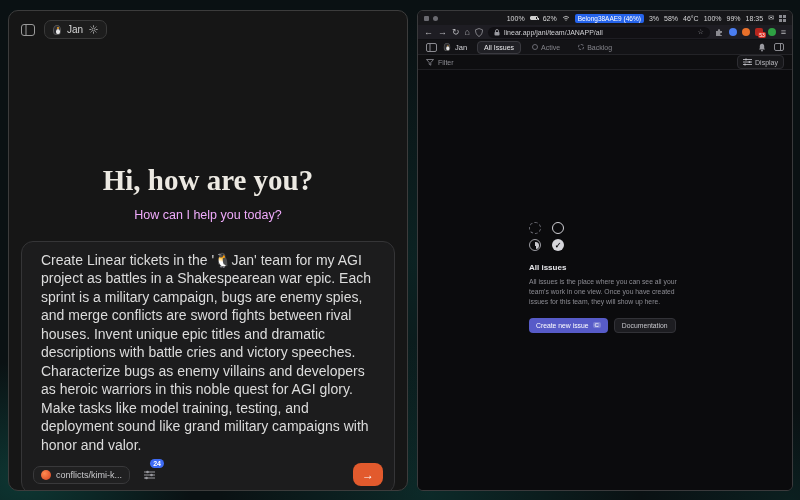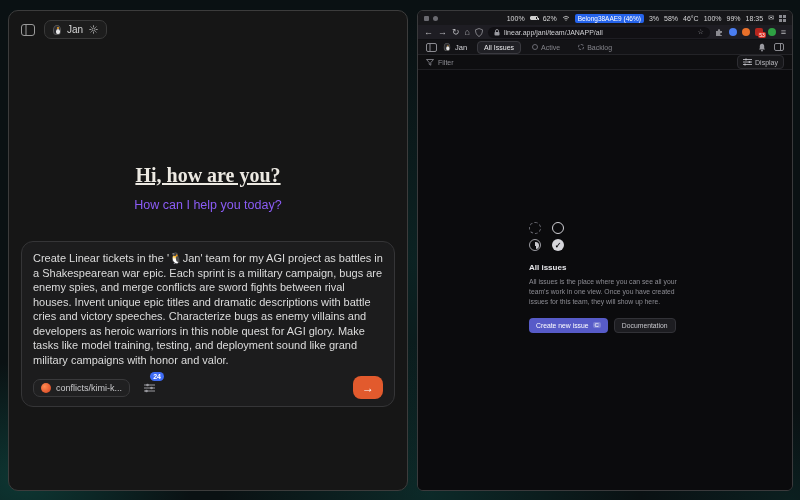--- a/index.html
+++ b/index.html
@@ -20,25 +20,25 @@
   .icon-btn { display:inline-flex; align-items:center; justify-content:center; cursor:pointer; }
   .team-pill { display:flex; align-items:center; gap:6px; border:1px solid #3a3a3a; background:#1d1d1d;
     border-radius:7px; padding:3px 8px; font-size:10px; color:#d8d8d8; cursor:pointer; }
   .penguin { position:relative; width:8px; height:10px; background:#2b2b30; border:1px solid #555;
     border-radius:50% 50% 42% 42%; flex:0 0 auto; }
   .penguin::before { content:""; position:absolute; left:1.5px; top:3px; width:4px; height:5px;
     background:#e8e8e8; border-radius:50% 50% 40% 40%; }
   .penguin::after { content:""; position:absolute; left:2.5px; top:1.5px; width:2.5px; height:1.5px;
     background:#f5a623; border-radius:1px; }
   .jan-center { margin-top:116px; text-align:center; }
-  .jan-center h1 { font-family:"Liberation Serif", serif; font-size:20px; font-weight:600; color:#ece9e2;text-decoration:underline; }
-  .jan-center p { margin-top:11px; font-size:12.5px; color:#8b5cf6; }
+  .jan-center h1 { font-family:"Liberation Serif", serif; font-size:29px; font-weight:600; color:#ece9e2; }
+  .jan-center p { margin-top:11px; font-size:12.5px; color:#f0abfc; }
   .input-card { position:absolute; left:12px; right:12px; top:230px; border:1px solid #353537;
     background:#1c1c1d; border-radius:12px; padding:9px 11px 7px; cursor:text; }
-  .prompt-text { font-size:11px; line-height:1.32; color:#dcdcdc; }
+  .prompt-text { font-size:14px; line-height:1.32; color:#dcdcdc;margin-left:8px; }
   .input-footer { display:flex; align-items:center; gap:12px; margin-top:9px; }
   .model-pill { display:flex; align-items:center; gap:5px; border:1px solid #39393b; border-radius:7px;
     padding:3px 7px; font-size:9px; color:#c9c9cc; background:#202021; cursor:pointer; }
   .model-dot { width:10px; height:10px; border-radius:50%;
     background:radial-gradient(circle at 35% 35%, #ff8a50, #d33f1f); }
   .tools-wrap { position:relative; cursor:pointer; margin-left:2px; }
   .badge { position:absolute; top:-7px; right:-9px; background:#3e6bf4; color:#fff; font-size:7px;
     font-weight:bold; padding:1px 3px; border-radius:7px; }
   .send-btn { margin-left:auto; width:30px; height:23px; border-radius:8px; background:#e25a2d;
     border:none; color:#fff; font-size:12px; display:flex; align-items:center; justify-content:center; cursor:pointer; }

